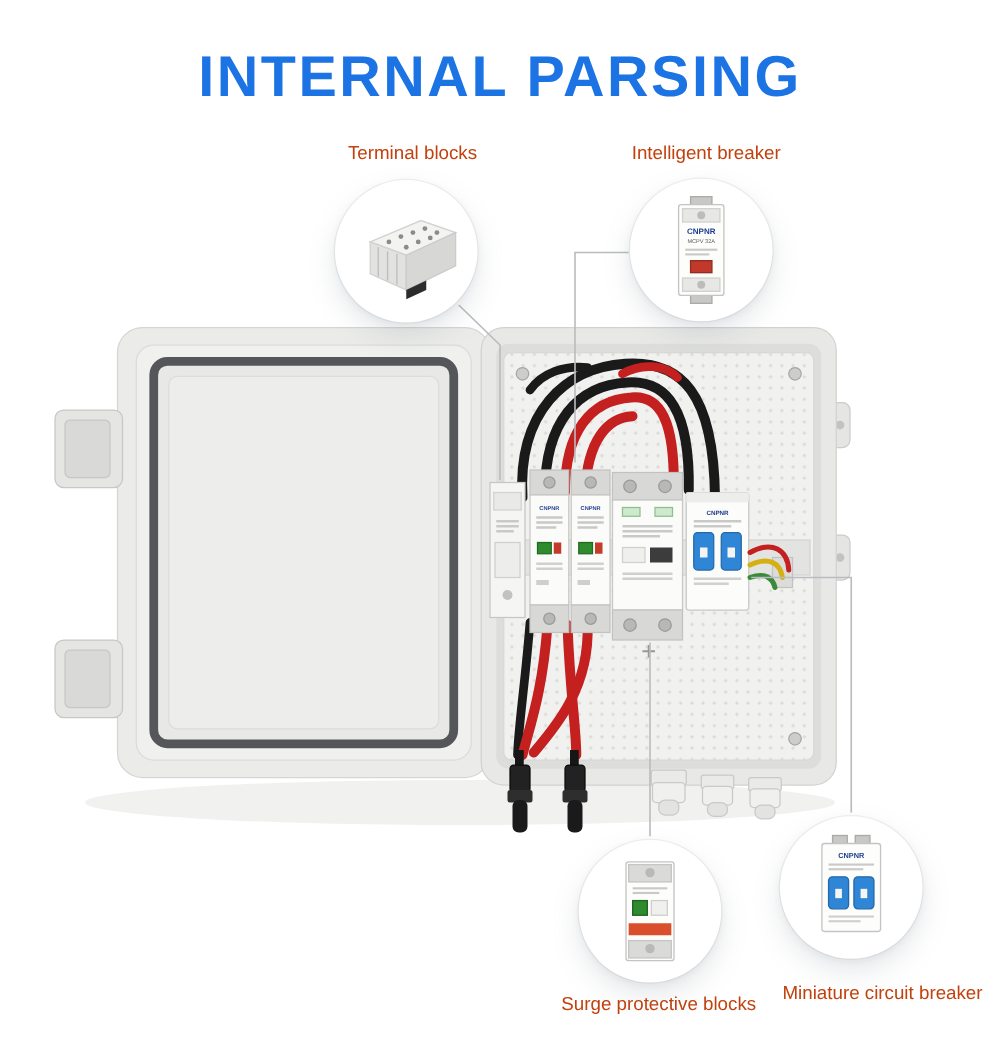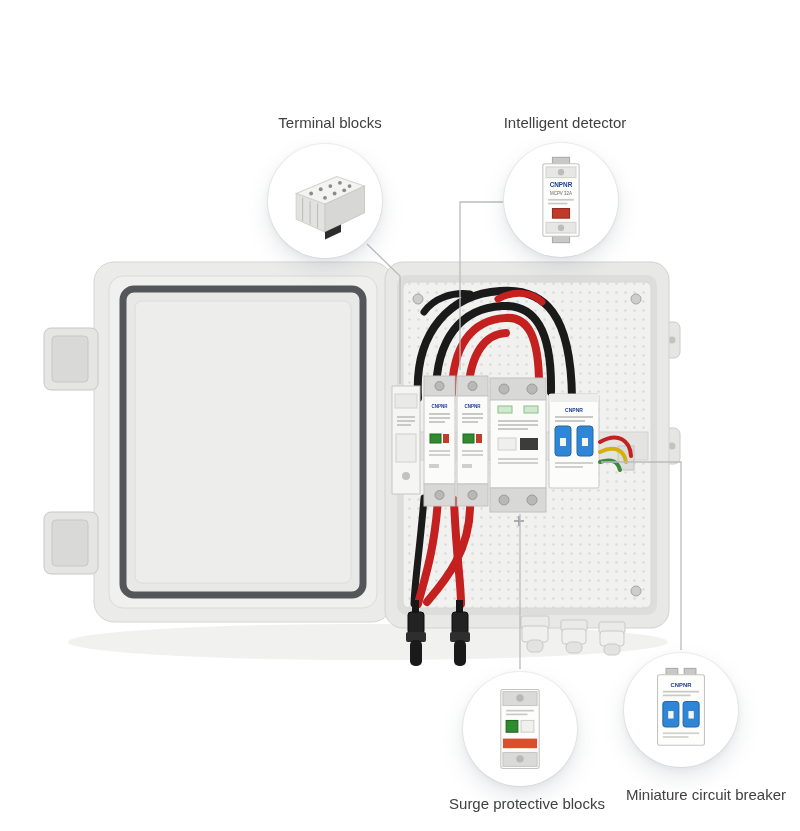--- a/index.html
+++ b/index.html
@@ -2,32 +2,33 @@
 <html><head>
 <meta charset="utf-8">
 <style>
   * { margin:0; padding:0; box-sizing:border-box; }
   html,body { background:#ffffff; }
   body { font-family:"Liberation Sans", sans-serif; }
   .stage { position:relative; width:800px; height:831px; background:#fff; overflow:hidden; }
   .title { position:absolute; top:36px; left:0; width:100%; text-align:center;
            font-size:46px; font-weight:800; color:#1c74e4; letter-spacing:2px; line-height:1.1; }
   .art { position:absolute; left:0; top:0; width:800px; height:831px; }
-  .lbl { position:absolute; width:220px; text-align:center; font-size:15px; color:#404040; }
+  .lbl { position:absolute; width:220px; text-align:center; font-size:15px; color:#c2410c; }
   .callout { position:absolute; width:114px; height:114px; border-radius:50%; background:#fff;
              box-shadow:0 10px 22px rgba(125,135,145,.20), 0 2px 6px rgba(125,135,145,.10), 0 0 0 1px #f1f2f3;
              display:flex; align-items:center; justify-content:center; }
   .callout svg { width:96px; height:96px; display:block; }
   text { font-family:"Liberation Sans", sans-serif; }
 </style>
 </head>
 <body>
 
 <div class="stage">
 
+  <h1 class="title">INTERNAL PARSING</h1>
 
   <svg class="art" viewBox="0 0 800 831">
     <defs>
       <pattern id="holes" width="9" height="9" patternUnits="userSpaceOnUse">
         <circle cx="4.5" cy="4.5" r="1.3" fill="#dadad8"></circle>
       </pattern>
     </defs>
 
     <ellipse cx="368" cy="642" rx="300" ry="18" fill="#f1f2f0"></ellipse>
 
@@ -201,21 +202,21 @@
 
     <g stroke="#b9bcbf" stroke-width="1.3" fill="none">
       <path d="M 367 244 L 400 276 L 400 384"></path>
       <path d="M 503 202 L 460 202 L 460 370"></path>
       <path d="M 520 514 L 520 669"></path>
       <path d="M 601 462 L 681 462 L 681 650"></path>
     </g>
   </svg>
 
   <div class="lbl" style="left:220px; top:114px;">Terminal blocks</div>
-  <div class="lbl" style="left:455px; top:114px;">Intelligent detector</div>
+  <div class="lbl" style="left:455px; top:114px;">Intelligent breaker</div>
   <div class="lbl" style="left:596px; top:768px;margin-top:18px;">Miniature circuit breaker</div>
   <div class="lbl" style="left:417px; top:795px;">Surge protective blocks</div>
 
   <div class="callout" style="left:268px; top:144px;">
     <svg viewBox="0 0 90 90">
       <polygon points="18,38 56,22 82,31 45,48" fill="#f3f3f1" stroke="#d2d2d0"></polygon>
       <polygon points="18,38 45,48 45,74 18,62" fill="#e2e2e0" stroke="#d2d2d0"></polygon>
       <polygon points="45,48 82,31 82,56 45,74" fill="#d7d7d5" stroke="#cbcbc9"></polygon>
       <g fill="#8b8b89">
         <circle cx="32" cy="38" r="1.8"></circle>

